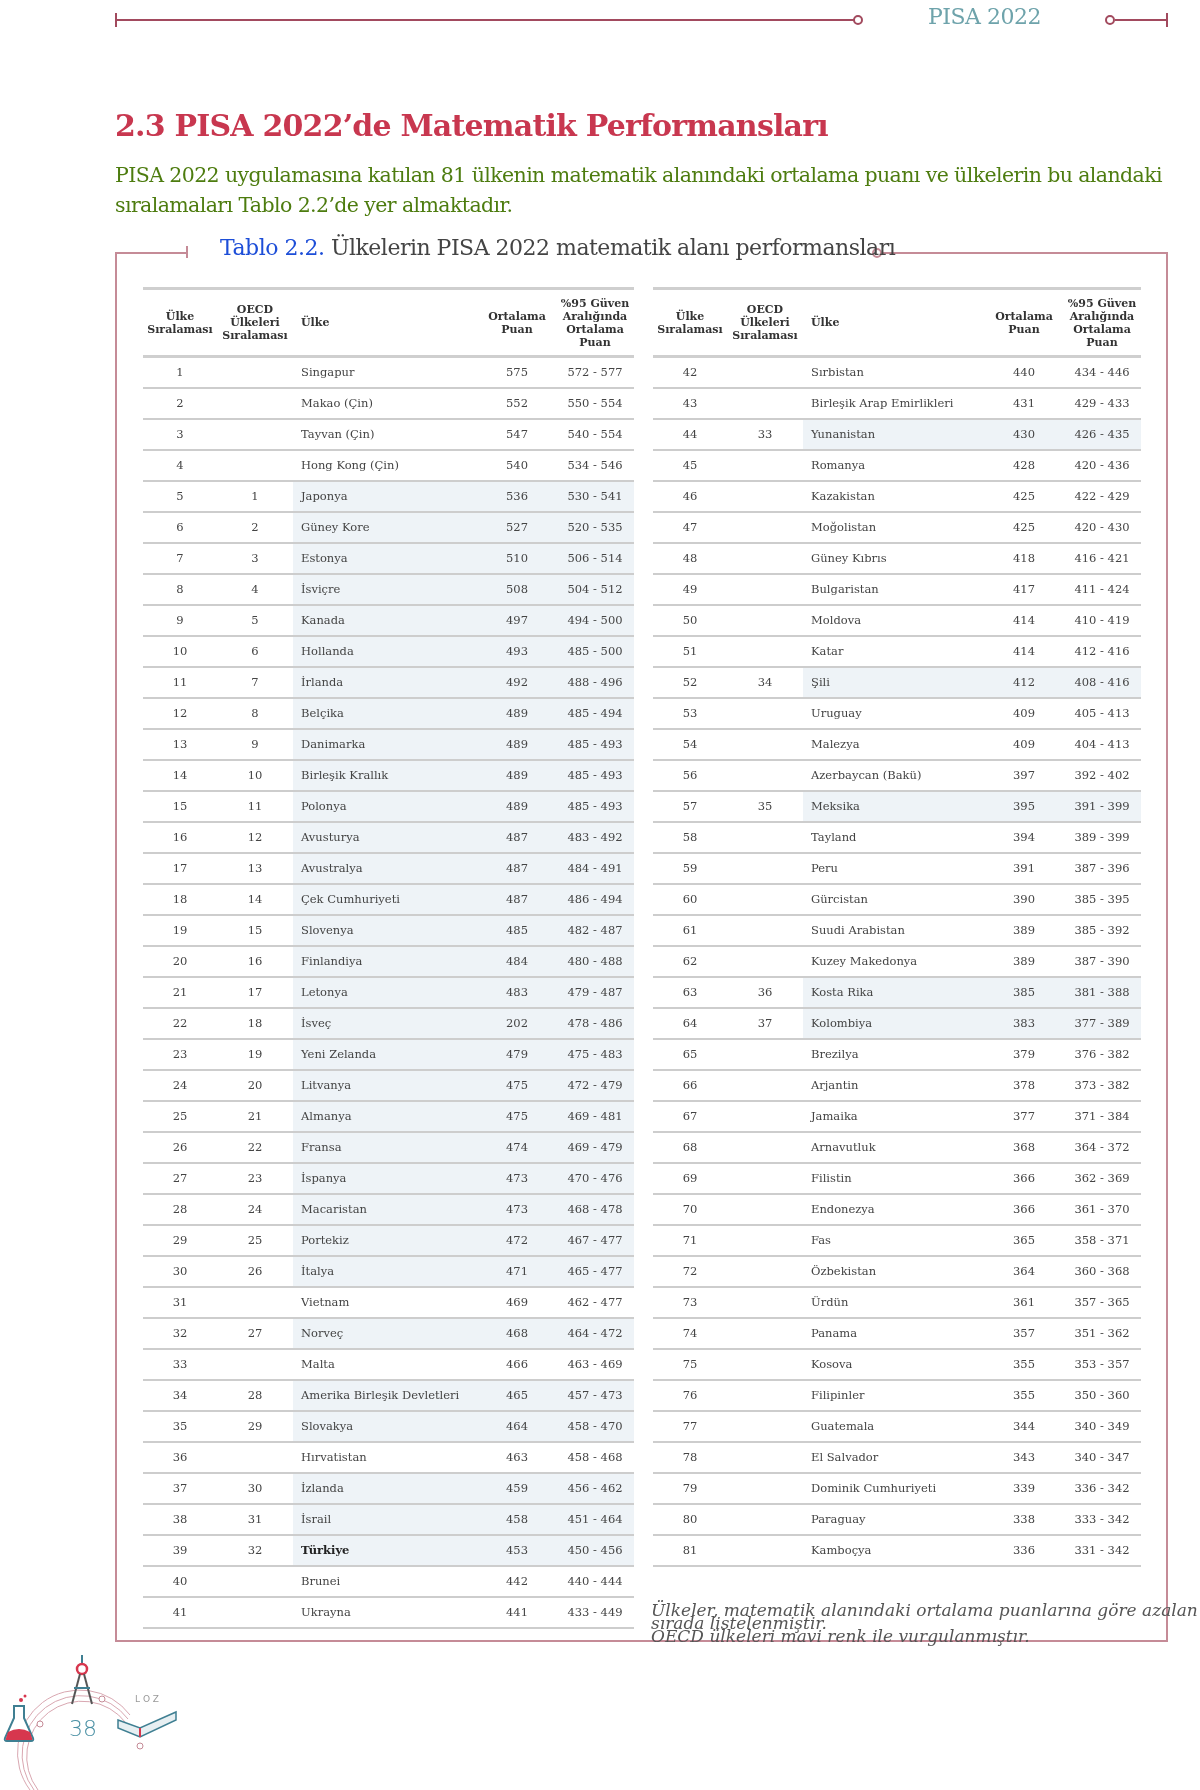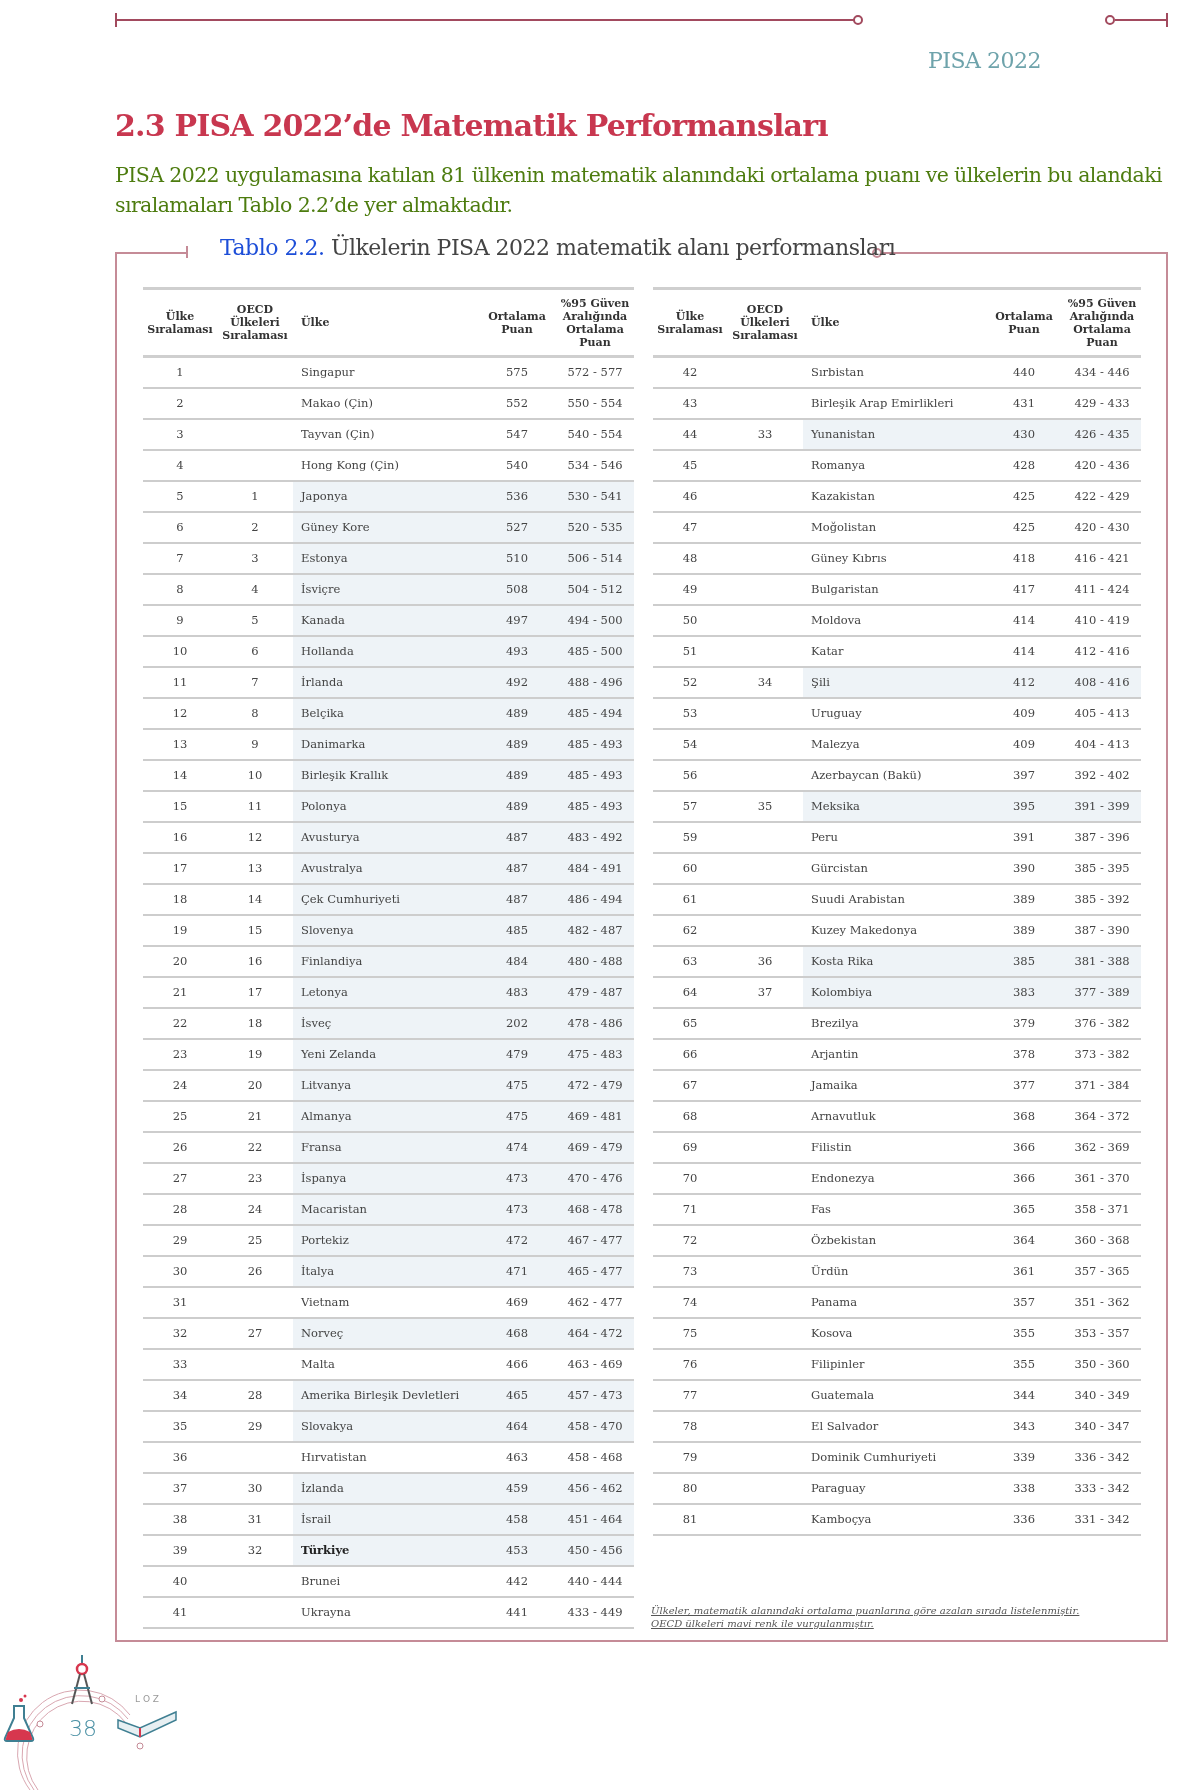--- a/index.html
+++ b/index.html
@@ -3,21 +3,21 @@
 <meta charset="utf-8">
 <style>
   * { box-sizing: border-box; margin: 0; padding: 0; }
   html, body { width: 1200px; height: 1790px; background: #ffffff; overflow: hidden; }
   body { position: relative; font-family: "DejaVu Serif", serif; color: #333333; }
 
   
   .hdr-line { position: absolute; top: 19px; height: 2px; background: #a24a5e; }
   .hdr-tick { position: absolute; top: 13px; width: 2px; height: 14px; background: #a24a5e; }
   .hdr-dot { position: absolute; top: 15px; width: 10px; height: 10px; border: 2px solid #a24a5e; border-radius: 50%; background: #fff; }
-  .hdr-title { position: absolute; top: 4px; left: 928px; font-family: "DejaVu Serif", serif; font-size: 22px; color: #6ea3ab; font-weight: 300; letter-spacing: -0.5px; margin-top: 44px; }
+  .hdr-title { position: absolute; top: 4px; left: 928px; font-family: "DejaVu Serif", serif; font-size: 22px; color: #6ea3ab; font-weight: 300; letter-spacing: -0.5px; }
 
   
   .section-title { position: absolute; left: 115px; top: 108px; font-size: 30px; color: #c8374f; font-family: "DejaVu Serif", serif; letter-spacing: -0.8px; }
   .intro { position: absolute; left: 115px; top: 160px; width: 1060px; font-size: 20.5px; line-height: 30px; color: #4d7c0f; letter-spacing: -0.6px; }
 
   
   .frame { position: absolute; left: 115px; top: 253px; width: 1053px; height: 1389px; border-left: 2px solid #c58b97; border-right: 2px solid #c58b97; border-bottom: 2px solid #c58b97; }
   .frame-top-left { position: absolute; left: 115px; top: 252px; width: 73px; height: 2px; background: #c58b97; }
   .frame-top-left-tick { position: absolute; left: 186px; top: 246px; width: 2px; height: 12px; background: #c58b97; }
   .frame-top-right { position: absolute; left: 882px; top: 252px; width: 286px; height: 2px; background: #c58b97; }
@@ -33,21 +33,21 @@
   .tbl thead th { font-weight: bold; color: #333; font-size: 11px; line-height: 13px; height: 68px; border-top: 3px solid #cfcfcf; border-bottom: 3px solid #cfcfcf; vertical-align: middle; }
   .tbl th.c-rank, .tbl td.c-rank { width: 74px; text-align: center; }
   .tbl th.c-oecd, .tbl td.c-oecd { width: 76px; text-align: center; }
   .tbl th.c-name, .tbl td.c-name { text-align: left; padding-left: 8px; }
   .tbl th.c-score, .tbl td.c-score { width: 78px; text-align: center; }
   .tbl th.c-ci, .tbl td.c-ci { width: 78px; text-align: center; }
   .tbl tbody td { height: 31px; border-bottom: 2px solid #cdcdcd; white-space: nowrap; }
   .tbl tbody tr.oecd td.c-name, .tbl tbody tr.oecd td.c-score, .tbl tbody tr.oecd td.c-ci { background: #eef3f7; }
   .tbl tbody tr.bold td.c-name { font-weight: bold; color: #222; }
 
-  .footnote { position: absolute; left: 651px; top: 1604px; font-size: 10px; line-height: 13px; font-style: italic; color: #555; text-decoration: underline; }
+  .footnote { position: absolute; left: 651px; top: 1604px; font-size: 17px; line-height: 13px; font-style: italic; color: #555; }
 
   
   .deco { position: absolute; left: 0; top: 1620px; width: 200px; height: 170px; }
   .page-num { position: absolute; left: 69px; top: 1716px; font-size: 22px; color: #4a90a4; font-family: "DejaVu Sans", sans-serif; font-weight: 300; }
 </style>
 </head>
 <body>
 
 <div>
   <div class="hdr-tick" style="left:115px;"></div>
@@ -481,20 +481,27 @@
         <td class="c-name">Azerbaycan (Bakü)</td>
         <td class="c-score">397</td>
         <td class="c-ci">392 - 402</td>
       </tr>
       <tr class="oecd">
         <td class="c-rank">57</td>
         <td class="c-oecd">35</td>
         <td class="c-name">Meksika</td>
         <td class="c-score">395</td>
         <td class="c-ci">391 - 399</td>
+      </tr>
+      <tr>
+        <td class="c-rank">58</td>
+        <td class="c-oecd"></td>
+        <td class="c-name">Tayland</td>
+        <td class="c-score">394</td>
+        <td class="c-ci">389 - 399</td>
       </tr>
       <tr>
         <td class="c-rank">59</td>
         <td class="c-oecd"></td>
         <td class="c-name">Peru</td>
         <td class="c-score">391</td>
         <td class="c-ci">387 - 396</td>
       </tr>
       <tr>
         <td class="c-rank">60</td>

